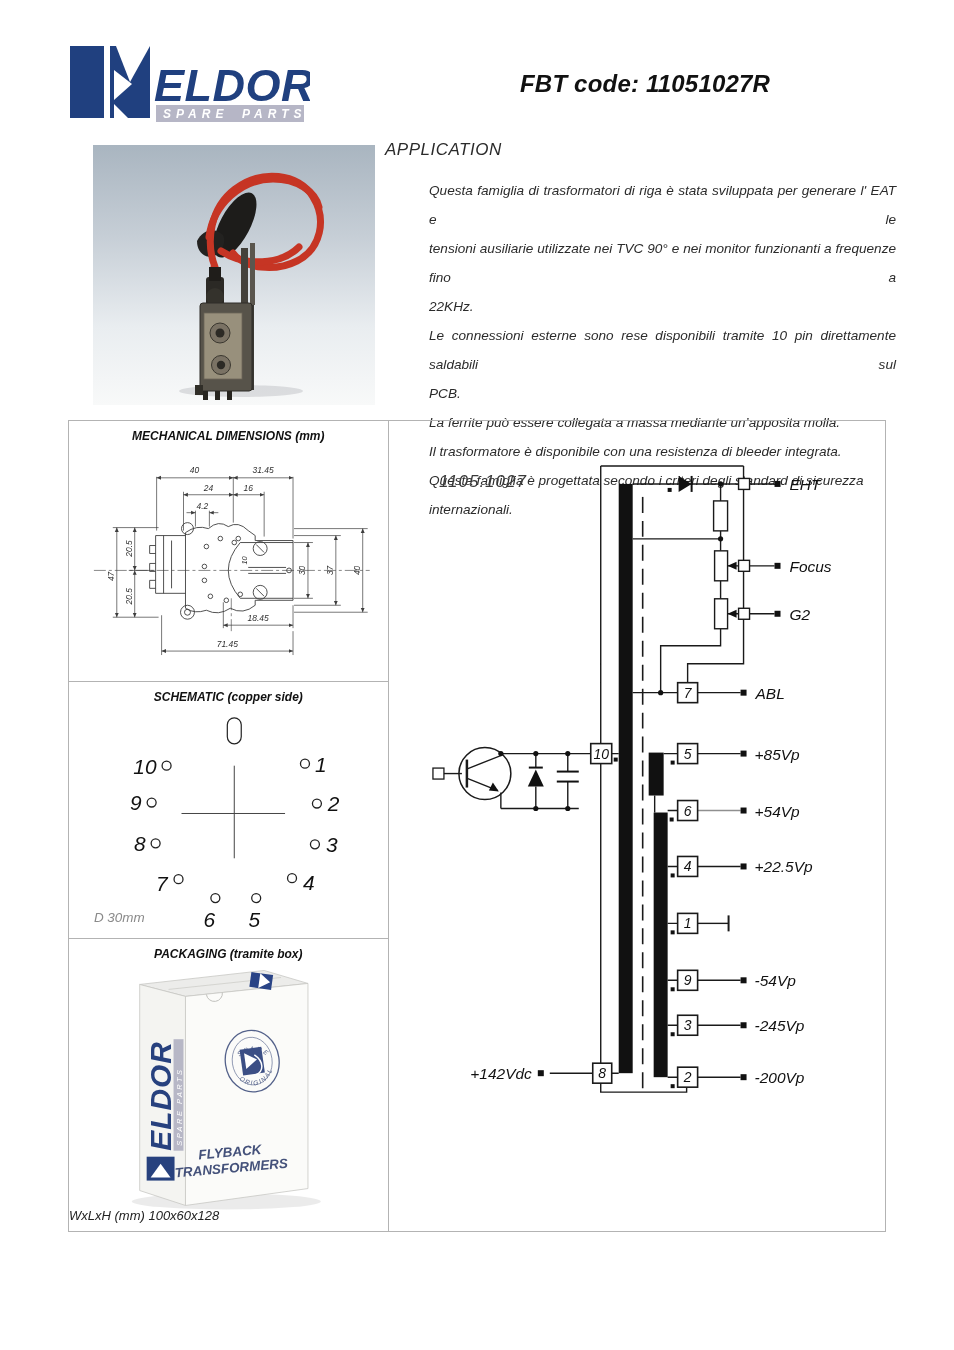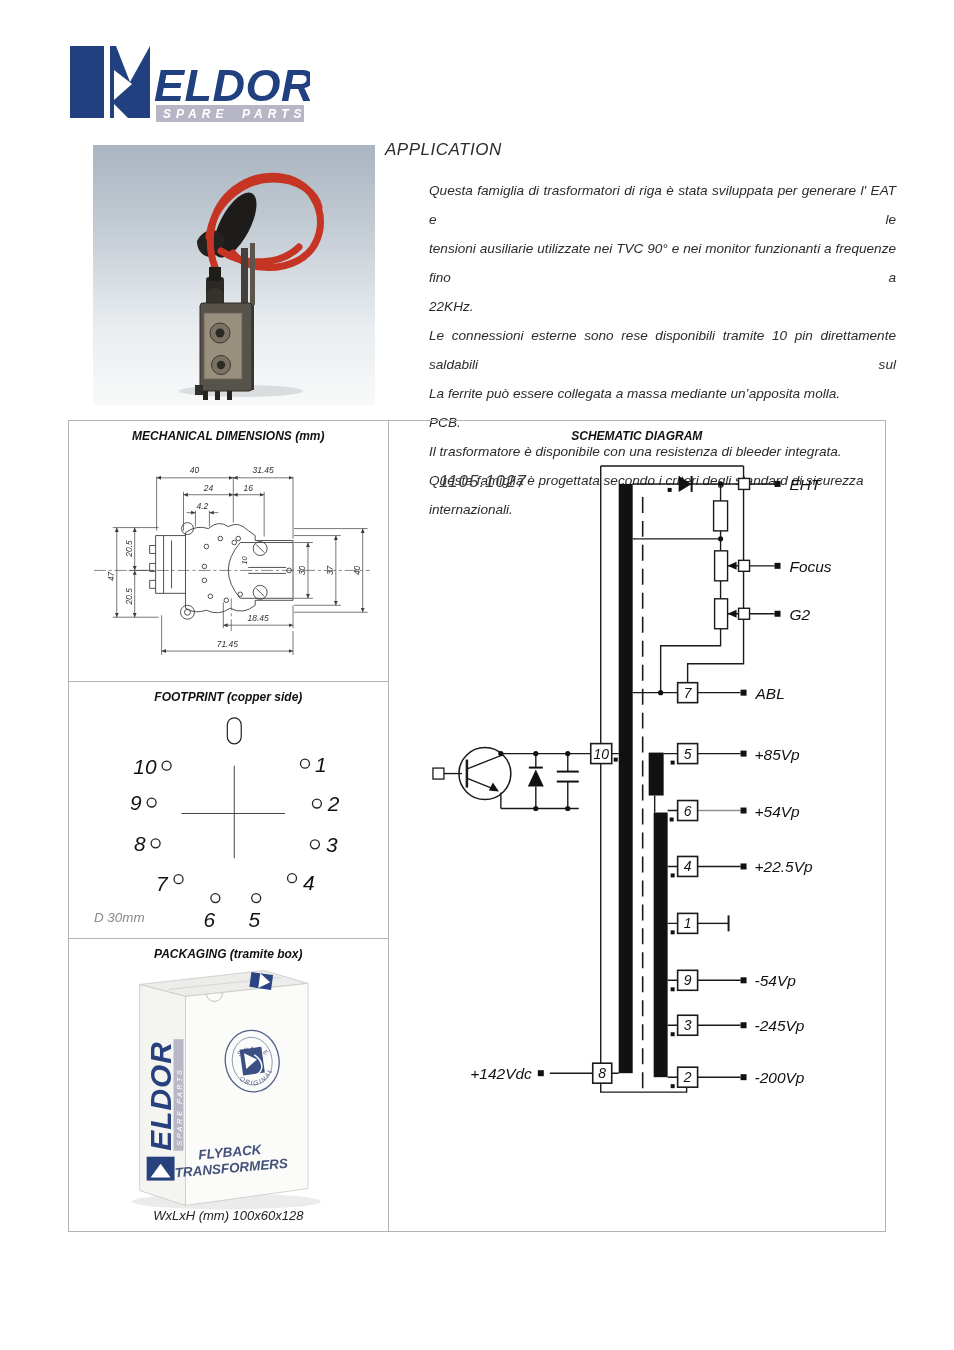--- a/index.html
+++ b/index.html
@@ -28,41 +28,42 @@
   .grid { position:absolute; left:68px; top:420px; width:818px; height:812px; border:1px solid #b3b3b3; display:flex; }
   .col-left { width:320px; border-right:1px solid #b3b3b3; display:flex; flex-direction:column; }
   .col-right { width:497px; position:relative; }
   .panel { position:relative; background:#fff; }
   .panel-mech { height:261px; border-bottom:1px solid #b3b3b3; }
   .panel-foot { height:257px; border-bottom:1px solid #b3b3b3; }
   .panel-pack { height:292px; }
   .panel-title { position:absolute; top:8px; left:0; right:0; text-align:center;
                  font-size:12px; font-weight:bold; color:#111; z-index:2; }
   .panel svg.fill { position:absolute; inset:0; width:100%; height:100%; }
-  .pack-caption { position:absolute; bottom:8px; left:0; right:0; text-align:center; font-size:13px; color:#222; z-index:2; }
+  .pack-caption { position:absolute; bottom:8px; left:0; right:0; font-size:13px; color:#222; z-index:2; }
 </style>
 </head>
 <body>
 
 <div class="page">
 
   <div class="logo">
     <svg width="240" height="80" viewBox="0 0 240 80">
       <rect x="0" y="2" width="34" height="72" fill="#20407f"></rect>
       <rect x="40" y="2" width="40" height="72" fill="#20407f"></rect>
       <polygon points="46,2 80,2 60,38" fill="#ffffff"></polygon>
       <polygon points="44,26 62,40 44,56" fill="#ffffff"></polygon>
       <polygon points="44,60 58,74 44,74" fill="#ffffff"></polygon>
       <text x="84" y="57" font-size="45" font-weight="bold" fill="#20407f" letter-spacing="0.5">ELDOR</text>
       <rect x="86" y="61" width="148" height="17" fill="#b6b6c6"></rect>
       <text x="93" y="74" font-size="12" font-weight="bold" fill="#ffffff" letter-spacing="5">SPARE</text>
       <text x="172" y="74" font-size="12" font-weight="bold" fill="#ffffff" letter-spacing="5">PARTS</text>
     </svg>
   </div>
 
+  <div class="doc-title">FBT code: 11051027R</div>
 
   <div class="photo">
     <svg width="282" height="260" viewBox="0 0 282 260">
       <defs>
         <linearGradient id="phbg" x1="0" y1="0" x2="0" y2="1">
           <stop offset="0" stop-color="#a9b5c0"></stop>
           <stop offset="0.35" stop-color="#c6ced6"></stop>
           <stop offset="0.7" stop-color="#e9edf0"></stop>
           <stop offset="1" stop-color="#f8f9f9"></stop>
         </linearGradient>
@@ -102,22 +103,22 @@
       </g>
     </svg>
   </div>
 
   <div class="app">
     <div class="app-heading">APPLICATION</div>
     <div class="app-line just">Questa famiglia di trasformatori di riga è stata sviluppata per generare l' EAT e le</div>
     <div class="app-line just">tensioni ausiliarie utilizzate nei TVC 90° e nei monitor funzionanti a frequenze fino a</div>
     <div class="app-line">22KHz.</div>
     <div class="app-line just">Le connessioni esterne sono rese disponibili tramite 10 pin direttamente saldabili sul</div>
+    <div class="app-line">PCB.</div>
     <div class="app-line">La ferrite può essere collegata a massa mediante un’apposita molla.</div>
-    <div class="app-line">PCB.</div>
     <div class="app-line">Il trasformatore è disponibile con una resistenza di bleeder integrata.</div>
     <div class="app-line">Questa famiglia è progettata secondo i criteri degli standard di sicurezza internazionali.</div>
   </div>
 
   <div class="grid">
     <div class="col-left">
 
       <div class="panel panel-mech">
         <div class="panel-title">MECHANICAL DIMENSIONS (mm)</div>
         <svg class="fill" viewBox="0 0 320 261" font-family="Liberation Sans, sans-serif">
@@ -188,21 +189,21 @@
             <text transform="translate(237,150) rotate(-90)" text-anchor="middle">30</text>
             <text transform="translate(265,150) rotate(-90)" text-anchor="middle">37</text>
             <text transform="translate(292,150) rotate(-90)" text-anchor="middle">40</text>
             <text x="190" y="201" text-anchor="middle">18.45</text>
             <text x="159" y="227" text-anchor="middle">71.45</text>
           </g>
         </svg>
       </div>
 
       <div class="panel panel-foot">
-        <div class="panel-title">FOOTPRINT (copper side)</div>
+        <div class="panel-title">SCHEMATIC (copper side)</div>
         <svg class="fill" viewBox="0 0 320 257" font-family="Liberation Sans, sans-serif">
           <rect x="159" y="36" width="14" height="26" rx="7" fill="none" stroke="#222" stroke-width="1.2"></rect>
           <g stroke="#444" stroke-width="1">
             <line x1="166" y1="84" x2="166" y2="177"></line>
             <line x1="113" y1="132" x2="217" y2="132"></line>
           </g>
           <g fill="none" stroke="#222" stroke-width="1.3">
             <circle cx="98" cy="84" r="4.5"></circle>
               <circle cx="237" cy="82" r="4.5"></circle>
             <circle cx="83" cy="121" r="4.5"></circle>
@@ -272,21 +273,20 @@
           <g transform="translate(162,218) rotate(-5)" text-anchor="middle" font-weight="bold" fill="#44517a">
             <text x="0" y="0" font-size="13.5">FLYBACK</text>
             <text x="0" y="16" font-size="13.5">TRANSFORMERS</text>
           </g>
         </svg>
         <div class="pack-caption">WxLxH (mm) 100x60x128</div>
       </div>
     </div>
 
     <div class="col-right">
-      <div class="panel-title">SCHEMATIC DIAGRAM</div>
       <svg class="fill" viewBox="0 0 497 810" font-family="Liberation Sans, sans-serif">
         <text x="50" y="66" font-size="17" fill="#3a3a3a" letter-spacing="1">1105.1027</text>
 
         <g fill="none" stroke="#1a1a1a" stroke-width="1.4">
           <path d="M212,45 H355 M212,45 V672 H298 V667 M355,45 V243 H299 V262"></path>
           <path d="M244,63 H350"></path>
           <path d="M332,63 V80 M332,110 V130 M332,160 V178 M332,208 V225 H272 V272"></path>
           <path d="M244,118 H332"></path>
           <path d="M244,272 H289 M309,272 H352"></path>
           <path d="M360,63 H386 M360,145 H386 M339,145 H350 M360,193 H386 M339,193 H350"></path>

